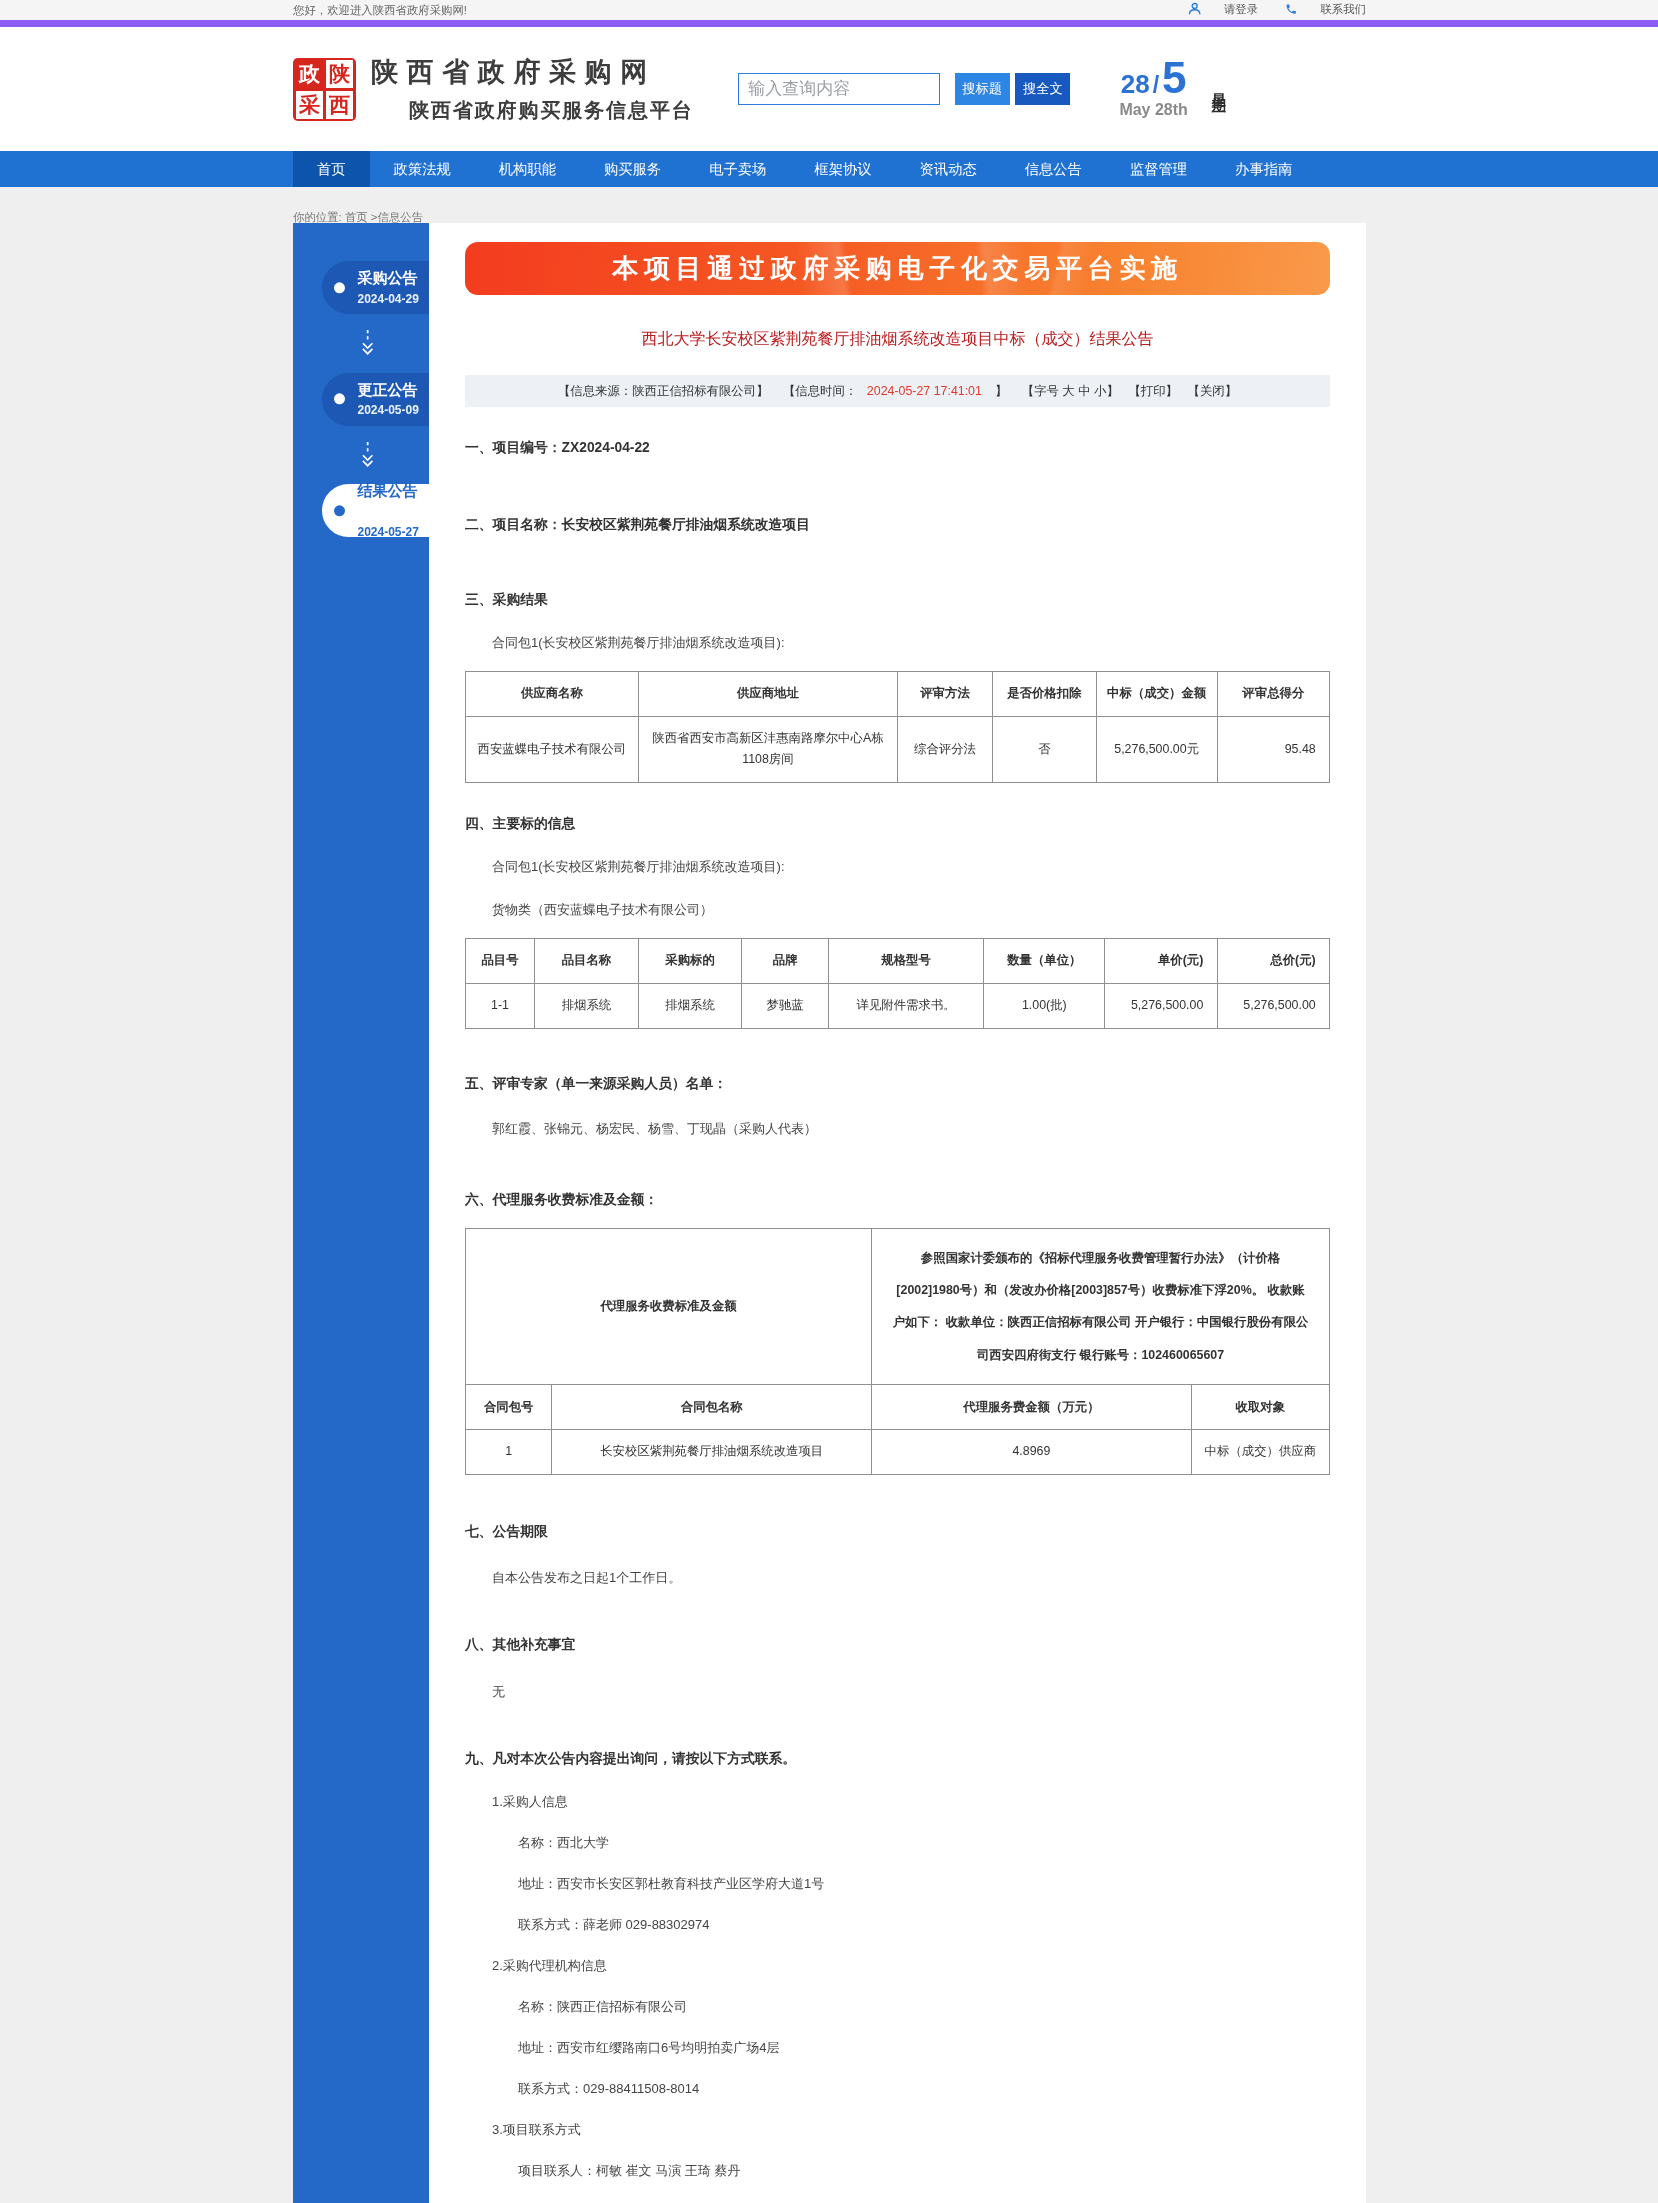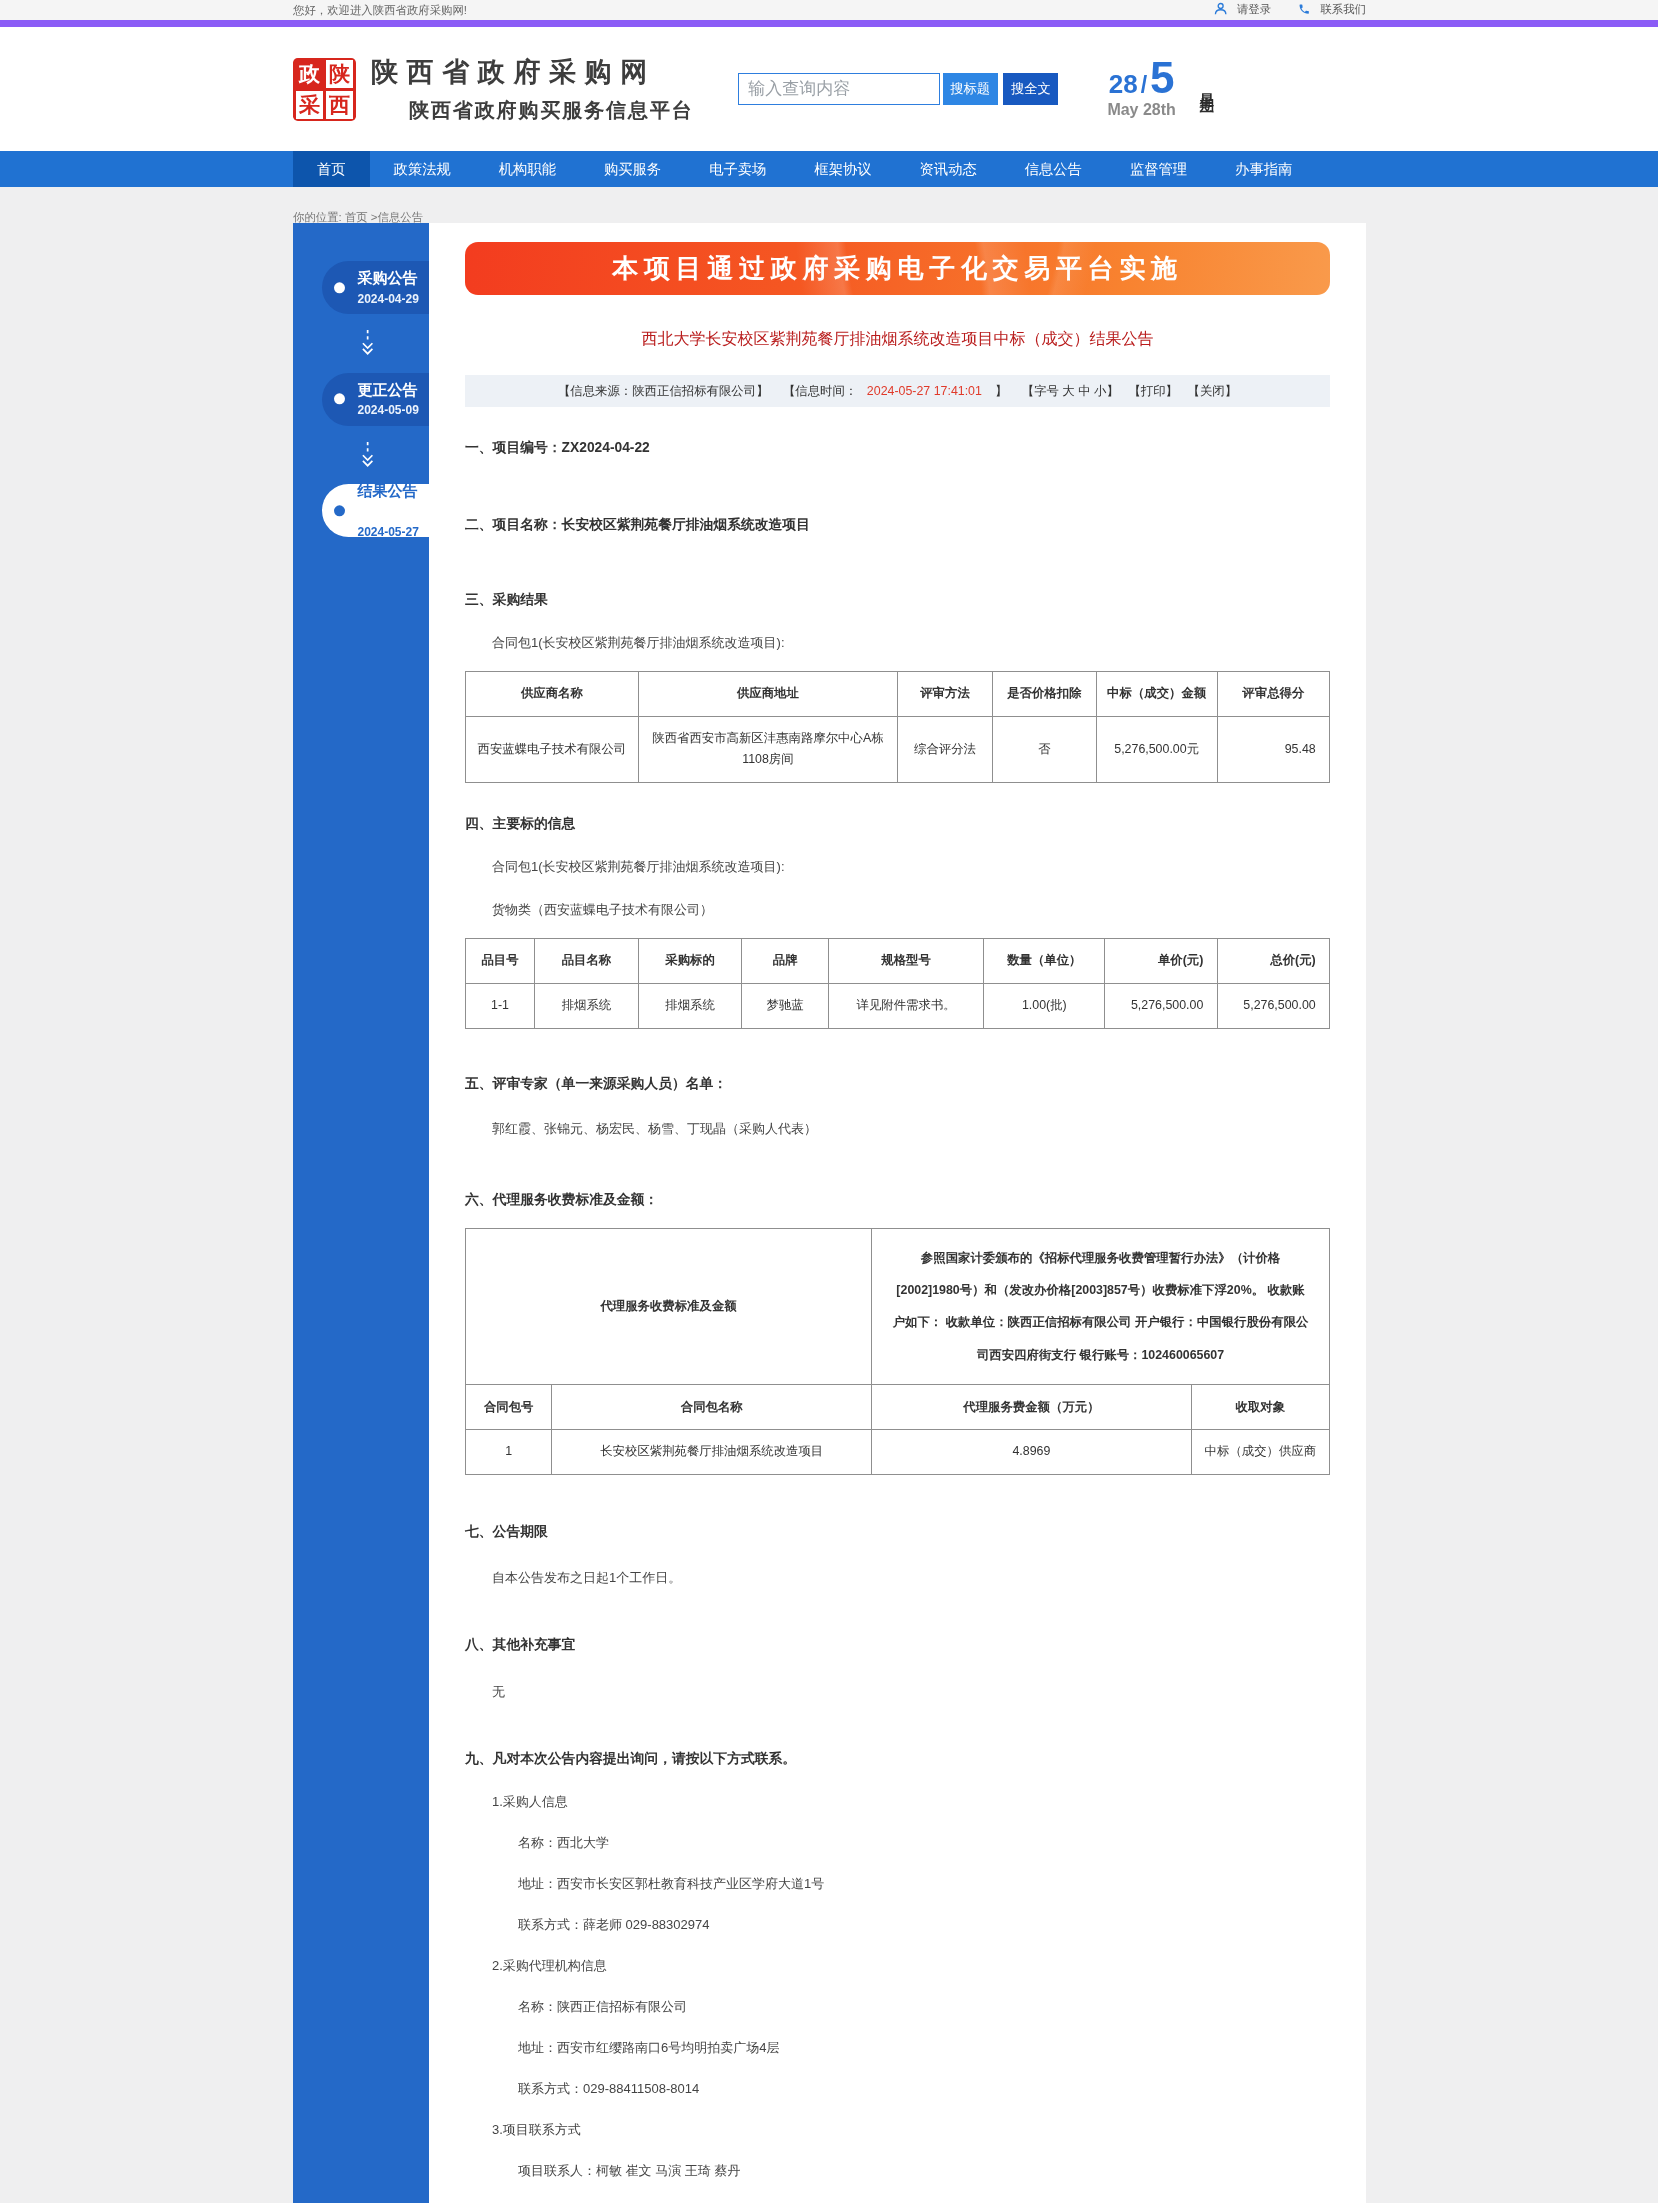--- a/index.html
+++ b/index.html
@@ -3,39 +3,39 @@
 <meta charset="utf-8">
 <style>
   * { margin:0; padding:0; box-sizing:border-box; }
   html,body { width:1659px; background:#efeff0; font-family:"Liberation Sans","DejaVu Sans",sans-serif; }
   .container { width:1073px; margin:0 auto; }
 
   
   .topbar { height:27px; background:#f5f5f5; border-bottom:7px solid #8b5cf6; font-size:11.4px; color:#666; }
   .topbar-inner { display:flex; justify-content:space-between; align-items:center; height:100%; }
   .topbar-right { display:flex; gap:27px; align-items:center; }
-  .toplink { display:flex; gap:10px; align-items:center; cursor:pointer; color:#555; }
+  .toplink { display:flex; gap:23px; align-items:center; cursor:pointer; color:#555; }
 
   
   .header { background:#fff; height:124px; }
   .header-inner { display:flex; align-items:center; height:100%; }
   .logo { display:flex; align-items:center; }
   .logo-seal { width:63px; height:63px; background:#d7261d; padding:2.9px; display:grid;
     grid-template-columns:1fr 1fr; grid-template-rows:1fr 1fr; gap:2.9px; border-radius:4.8px; }
   .logo-seal span { background:#fff; color:#d7261d; display:flex; align-items:center; justify-content:center;
     font-size:21px; font-weight:bold; font-family:"DejaVu Serif","Liberation Serif",serif; }
   .logo-seal span:first-child { background:#d7261d; color:#fff; }
   .site-titles { margin-left:15px; }
   .t1 { font-size:27px; letter-spacing:8.6px; color:#3d3d3d; font-weight:bold; }
   .t2 { font-size:20px; letter-spacing:1.9px; color:#3d3d3d; font-weight:bold; margin-top:6.7px;padding-left:38px; }
   .search-wrap { margin-left:44px; display:flex; align-items:center; }
   .search-wrap input { width:202px; height:32px; border:1px solid #2e7ede; padding:0 9.5px; font-size:17px; color:#333; }
   .search-wrap input::placeholder { color:#9aa0a6; }
   .sbtn { height:32px; width:55px; border:none; color:#fff; font-size:13.3px; cursor:pointer; }
-  .sbtn-title { background:#2e86e4; margin-left:3px; }
+  .sbtn-title { background:#2e86e4; margin-left:15px; }
   .sbtn-full { background:#1859c0; margin-left:5.7px; }
   .date-wrap { margin-left:49px; display:flex; align-items:center; gap:21px; }
   .date-col { display:flex; flex-direction:column; align-items:center; }
   .dn { color:#2a72d4; font-weight:bold; display:flex; align-items:flex-end; line-height:1; }
   .d-day { font-size:26px; } .d-slash { font-size:23px; margin:0 2.9px; } .d-month { font-size:44px; line-height:.85; }
   .d-en { font-size:16px; color:#8a8a8a; font-weight:bold; margin-top:3.8px; }
   .weekday { writing-mode:vertical-rl; font-size:14.3px; font-weight:bold; color:#2b2b2b; letter-spacing:4.8px; }
 
   
   .nav { background:#2072d2; height:36px; }

